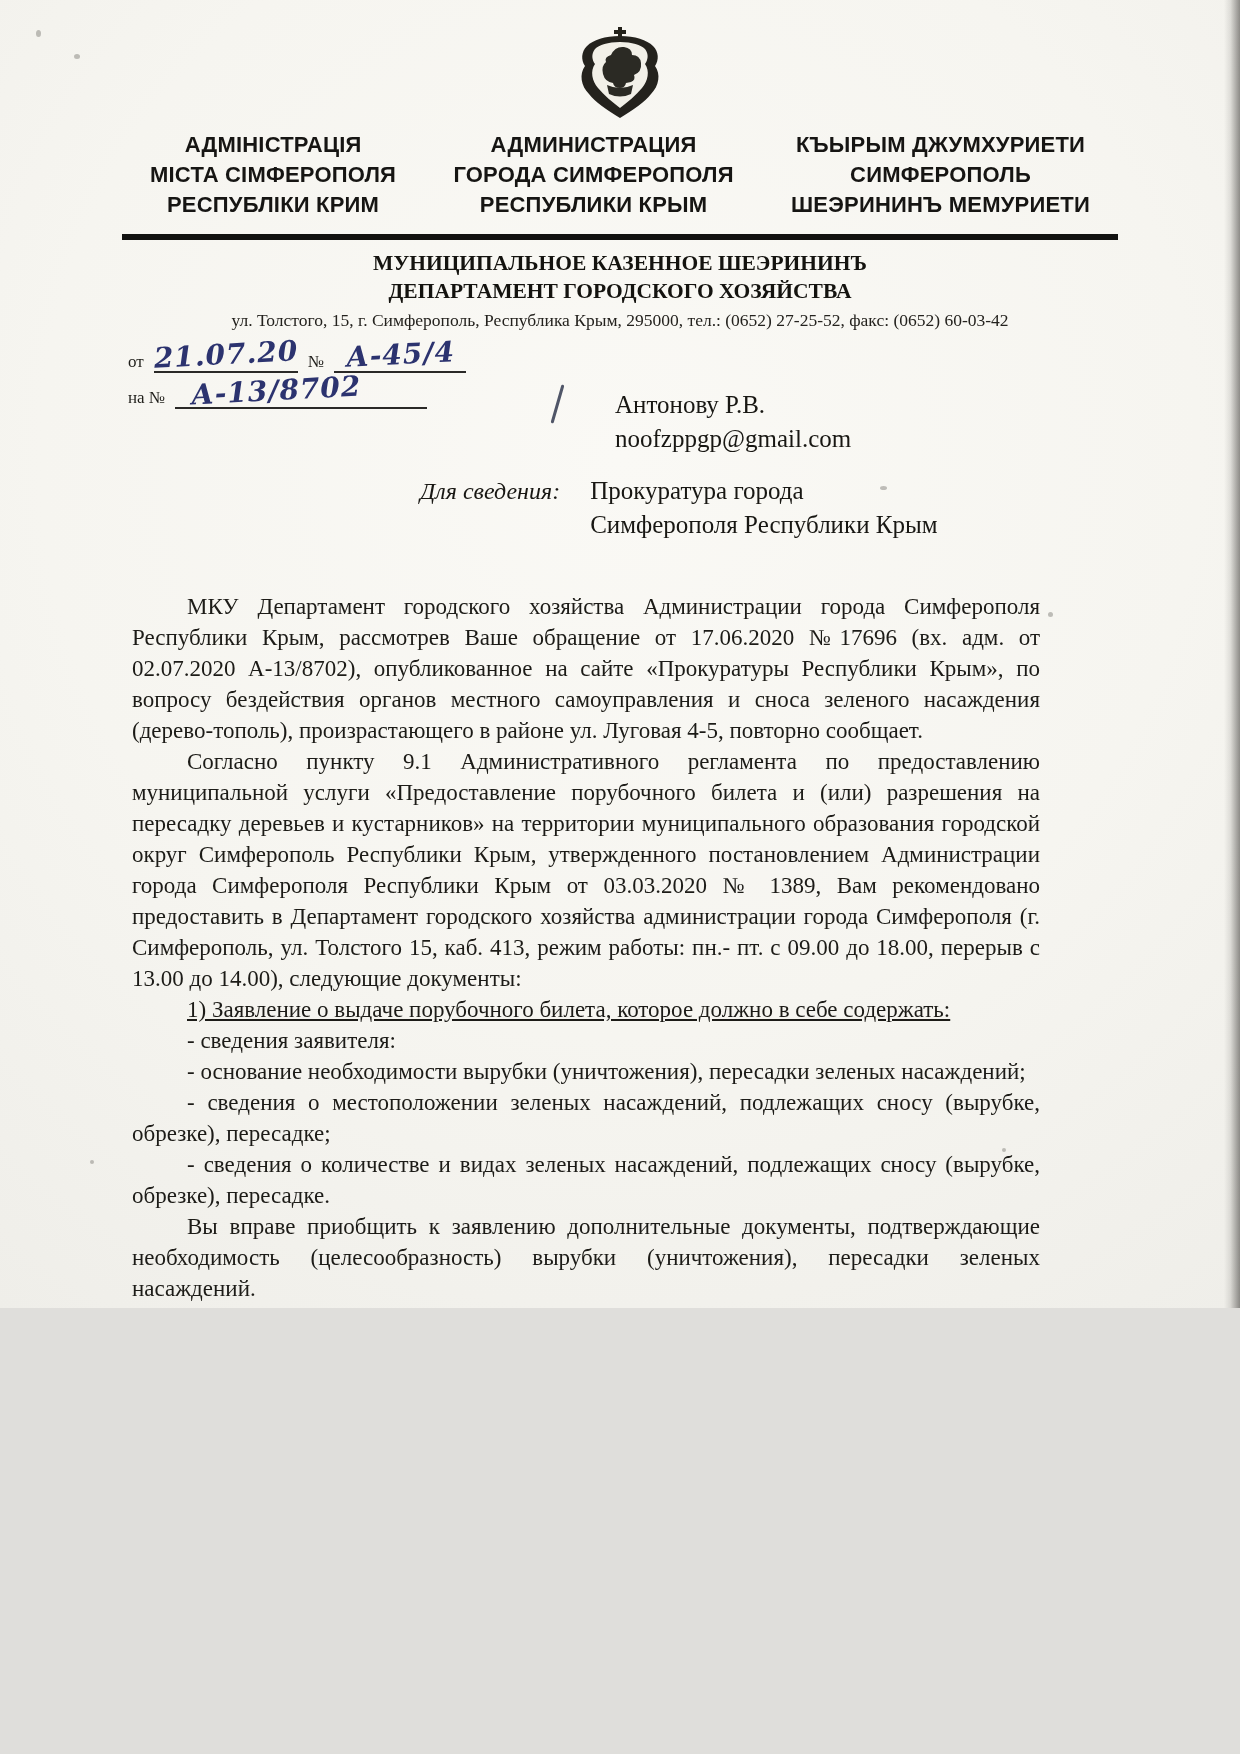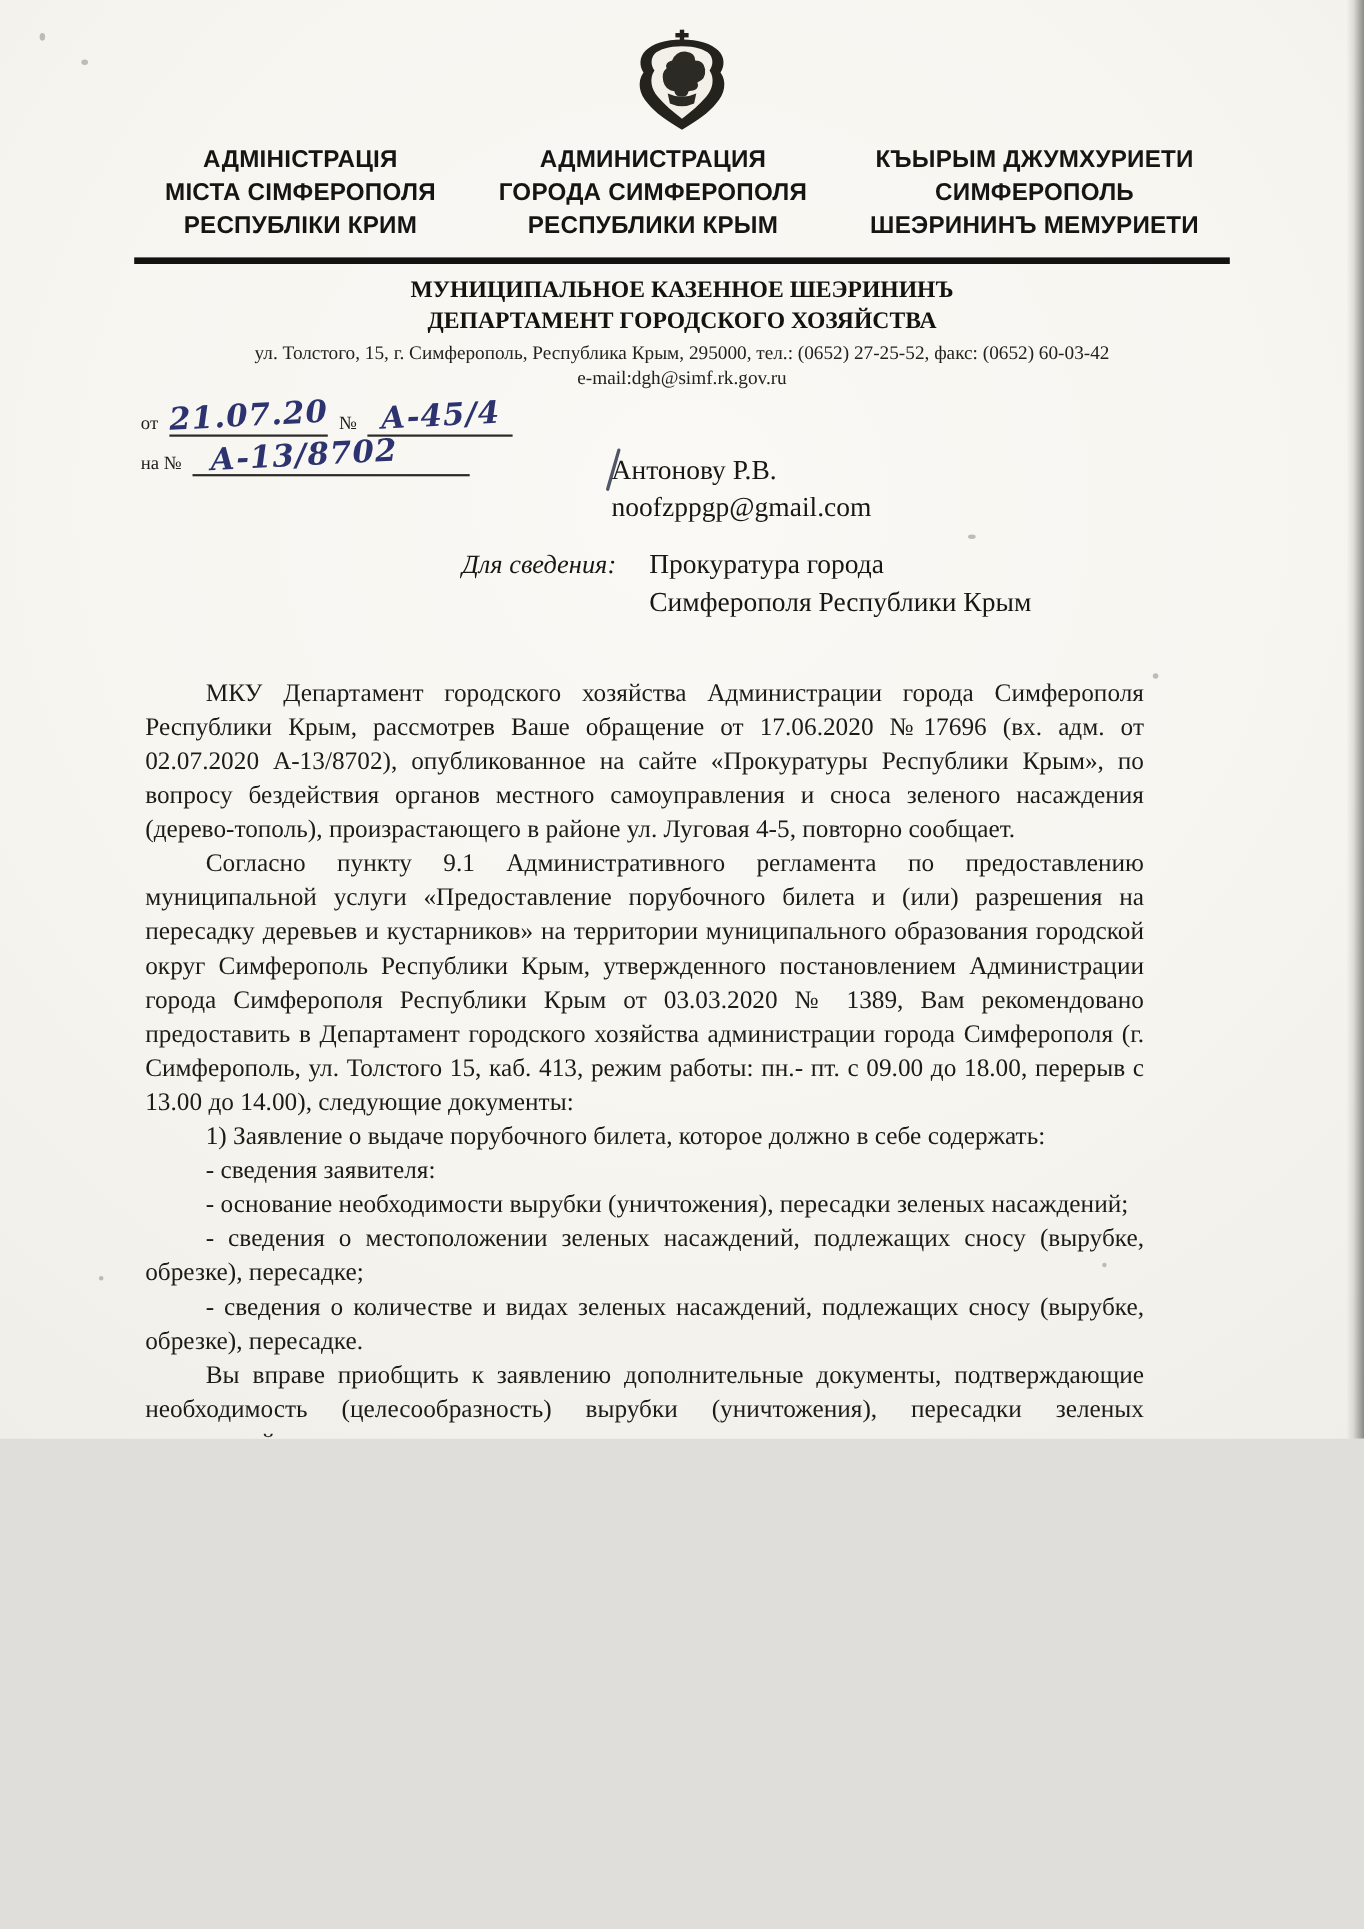--- a/index.html
+++ b/index.html
@@ -36,30 +36,30 @@
   .hw-slot { display:inline-block; border-bottom:2px solid #2a2927; text-align:center;
     vertical-align:baseline; margin:0 6px; }
   .slot-date { min-width:118px; }
   .slot-num  { min-width:132px; }
   .slot-in   { min-width:252px; text-align:left; padding-left:16px; }
   .hw { font-family:"DejaVu Serif", serif; font-style:italic; font-weight:700;
     font-size:28px; line-height:24px; color:#2c336f; display:inline-block;
     transform:rotate(-3deg) translateY(-3px); letter-spacing:1px; }
   .slash-mark { position:absolute; left:556px; top:52px; width:3px; height:40px;
     background:#33394f; transform:rotate(16deg); border-radius:2px; opacity:.85; }
-  .recipient { position:absolute; left:556px; top:56px; font-size:25px; line-height:34px; color:#181713; }
+  .recipient { position:absolute; left:615px; top:56px; font-size:25px; line-height:34px; color:#181713; }
   .cc-row { position:absolute; left:420px; top:142px; display:flex; }
   .cc-label { font-style:italic; font-size:24px; line-height:34px; color:#181713; }
   .cc-value { margin-left:30px; font-size:25px; line-height:34px; white-space:pre-line; color:#181713; }
 
   
   .body-text { margin:14px 200px 0 132px; font-size:23px; line-height:31px;
     text-align:justify; color:#1c1b17; }
   .para { text-indent:55px; }
-  .para.hang { padding-left:85px; text-indent:-30px; }
+  .para.hang { padding-left:85px; text-indent:-30px;text-decoration:underline; }
 </style>
 </head>
 <body>
 
 <div class="page">
 
   <div class="scan-edge"></div>
   <div class="speck" style="left:36px; top:30px; width:5px; height:7px;"></div>
   <div class="speck" style="left:74px; top:54px; width:6px; height:5px;"></div>
   <div class="speck" style="left:880px; top:486px; width:7px; height:4px;"></div>
@@ -90,21 +90,20 @@
 ШЕЭРИНИНЪ МЕМУРИЕТИ</div>
   </div>
 
   <div class="rule"></div>
 
   <div class="inst-wrap">
     <div class="inst">МУНИЦИПАЛЬНОЕ КАЗЕННОЕ ШЕЭРИНИНЪ</div>
     <div class="inst">ДЕПАРТАМЕНТ ГОРОДСКОГО ХОЗЯЙСТВА</div>
   </div>
   <div class="addr">ул. Толстого, 15, г. Симферополь, Республика Крым, 295000, тел.: (0652) 27-25-52, факс: (0652) 60-03-42</div>
-  <div class="email">e-mail:dgh@simf.rk.gov.ru</div>
 
   <div class="mid-zone">
 
     <div class="ref-block">
       <div class="ref-line">
         <span class="ref-label">от</span>
         <span class="hw-slot slot-date">
           <span class="hw">21.07.20</span>
         </span>
         <span class="ref-label">№</span>

